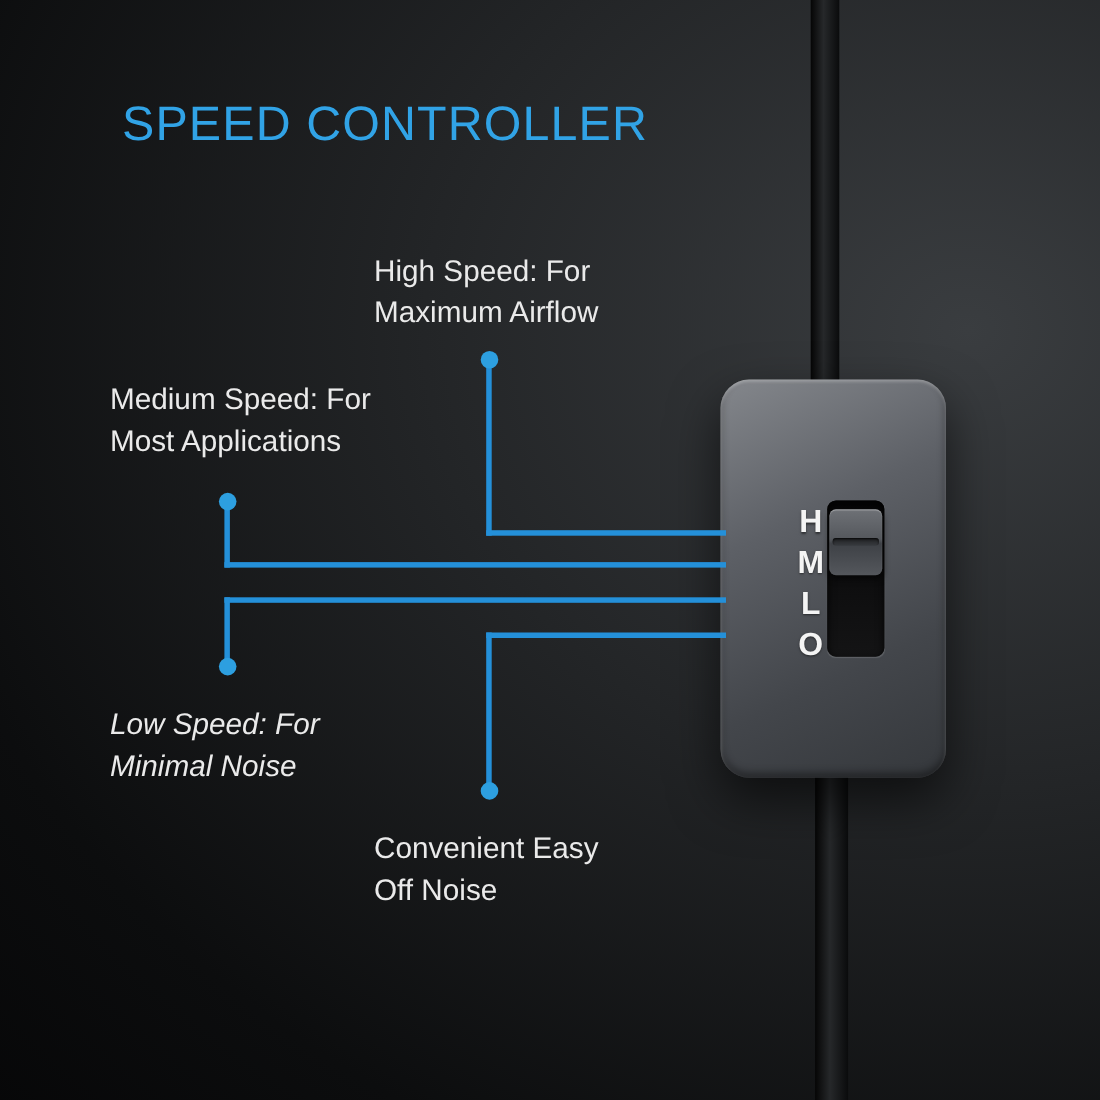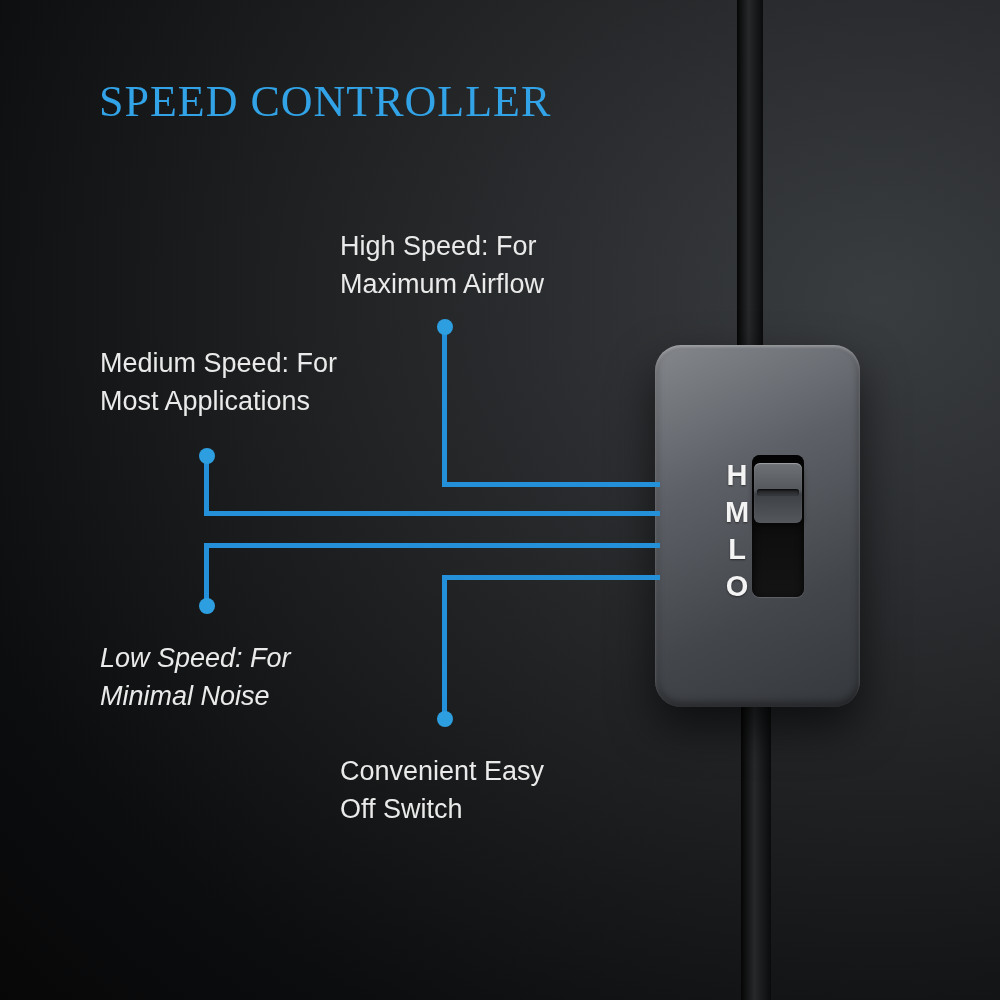--- a/index.html
+++ b/index.html
@@ -22,27 +22,26 @@
     background:linear-gradient(90deg,#050505 0%,#26282a 45%,#0a0b0c 100%);
     z-index:1;
   }
   .cable-top{left:737px;top:0;width:26px;height:360px;}
   .cable-bottom{left:741px;top:695px;width:30px;height:305px;}
 
   
   .title{
     position:absolute;
     left:95px;top:72px;
-    margin:4px;
+    margin:16px;
     font-size:44px;
     font-weight:500;
     letter-spacing:1px;
     color:#31A3E6;
     z-index:5;
-    font-family:Liberation Serif, serif;
   }
 
   
   .label{
     position:absolute;
     color:#EAEAEA;
     font-size:27px;
     line-height:1.4;
     white-space:pre-line;
     z-index:5;
@@ -167,21 +166,21 @@
   <div class="line line-off-v"></div>
   <div class="dot dot-off"></div>
 
   <div class="label label-medium">Medium Speed: For
 Most Applications</div>
   <div class="label label-high">High Speed: For
 Maximum Airflow</div>
   <div class="label label-low">Low Speed: For
 Minimal Noise</div>
   <div class="label label-off">Convenient Easy
-Off Switch</div>
+Off Noise</div>
 
   <div class="controller">
     <div class="letters">
       <span>H</span>
       <span>M</span>
       <span>L</span>
       <span>O</span>
     </div>
     <div class="slider-track">
       <div class="slider-knob">

